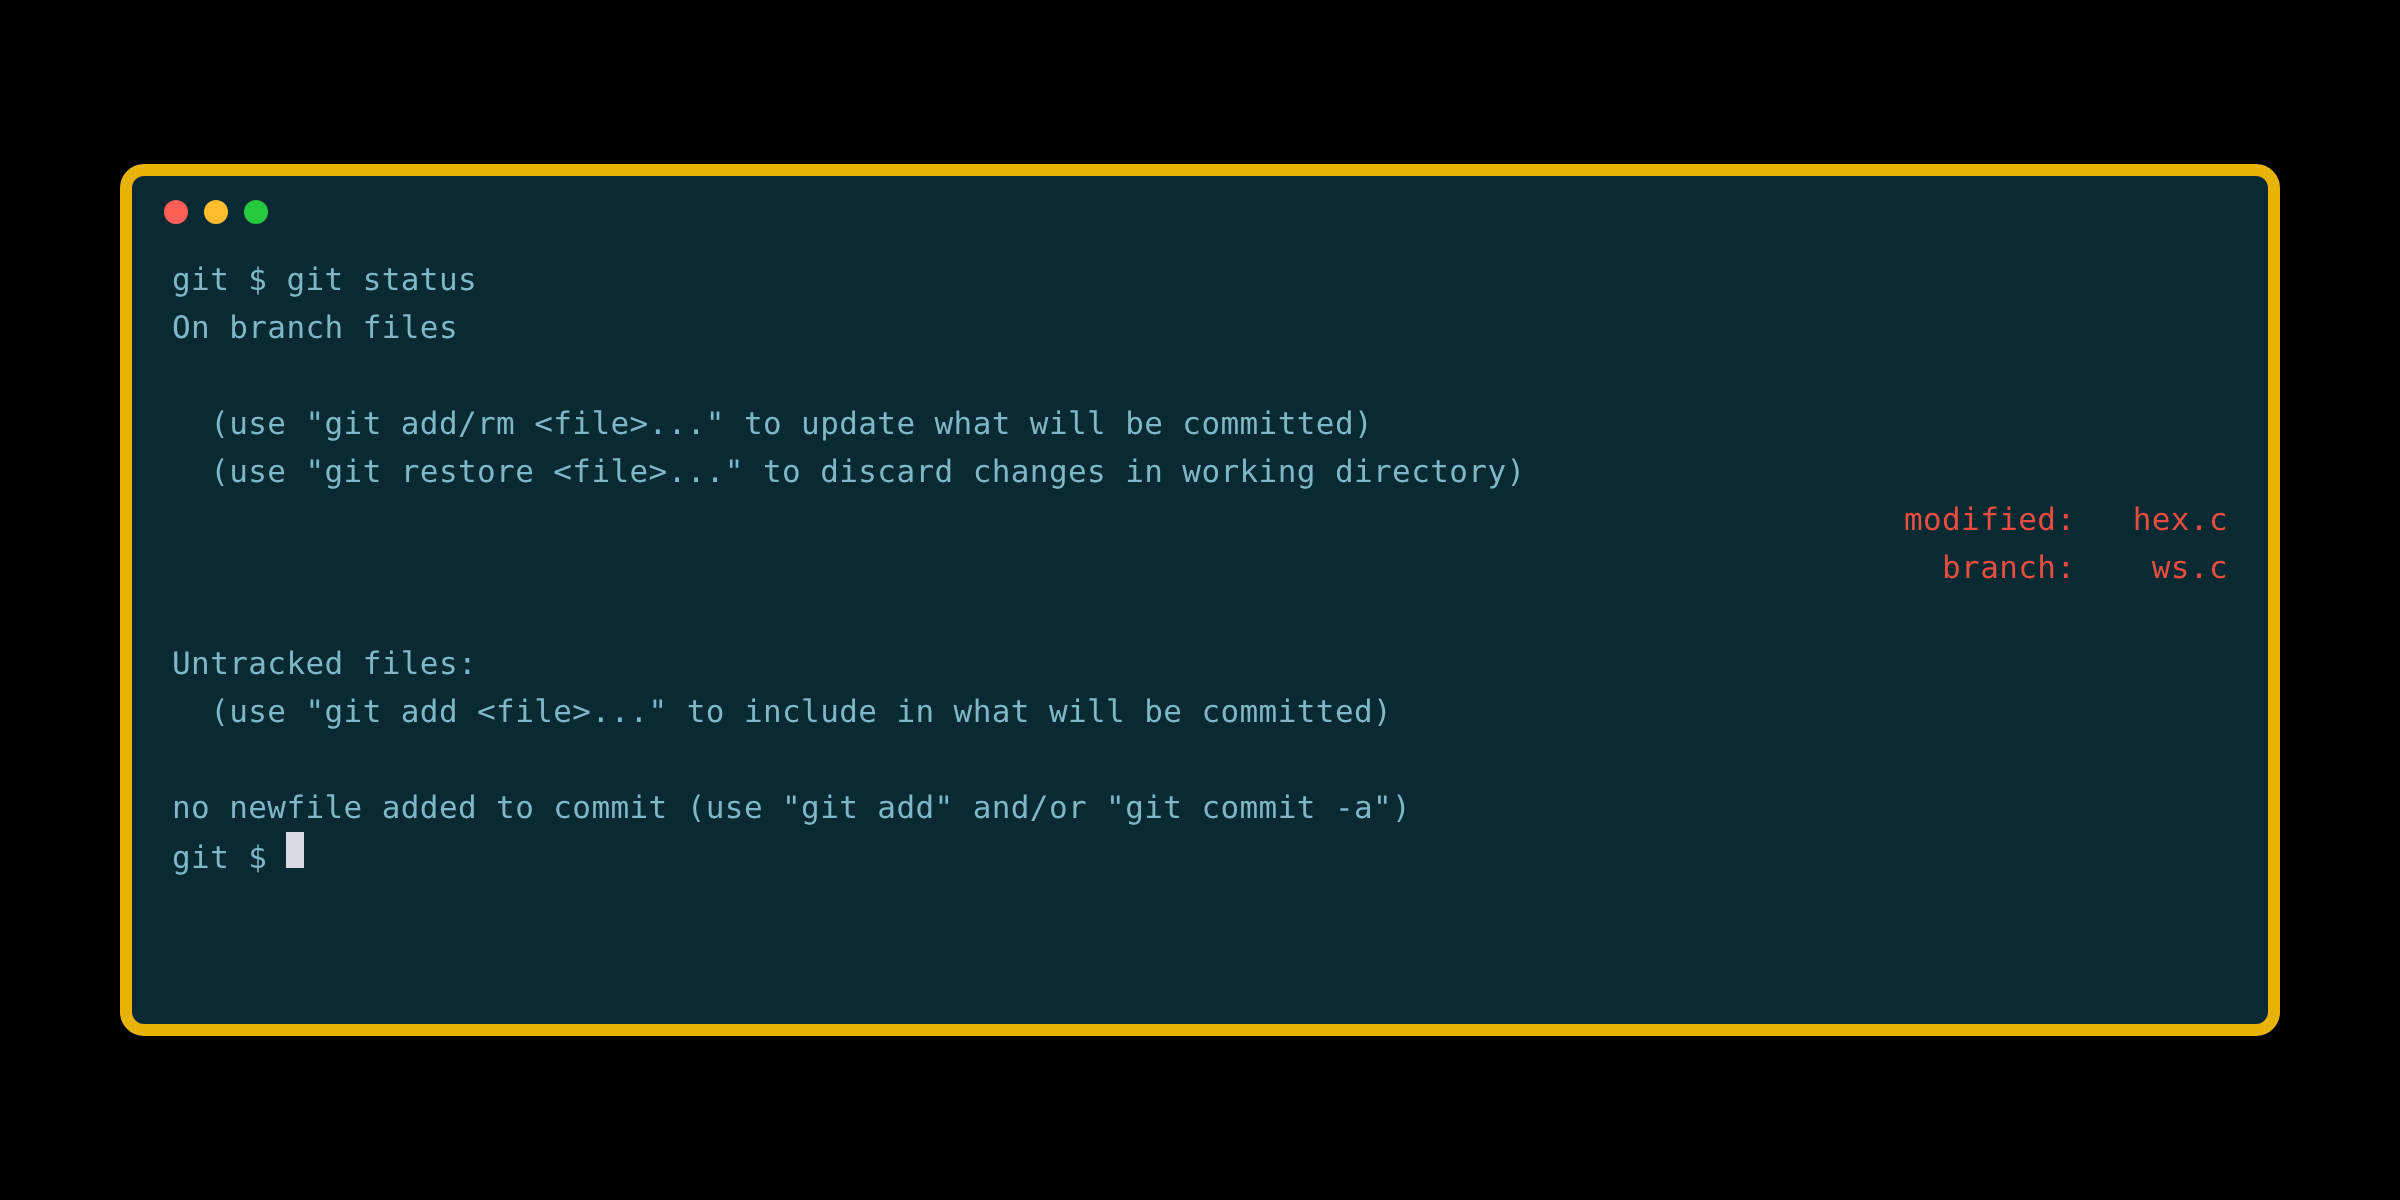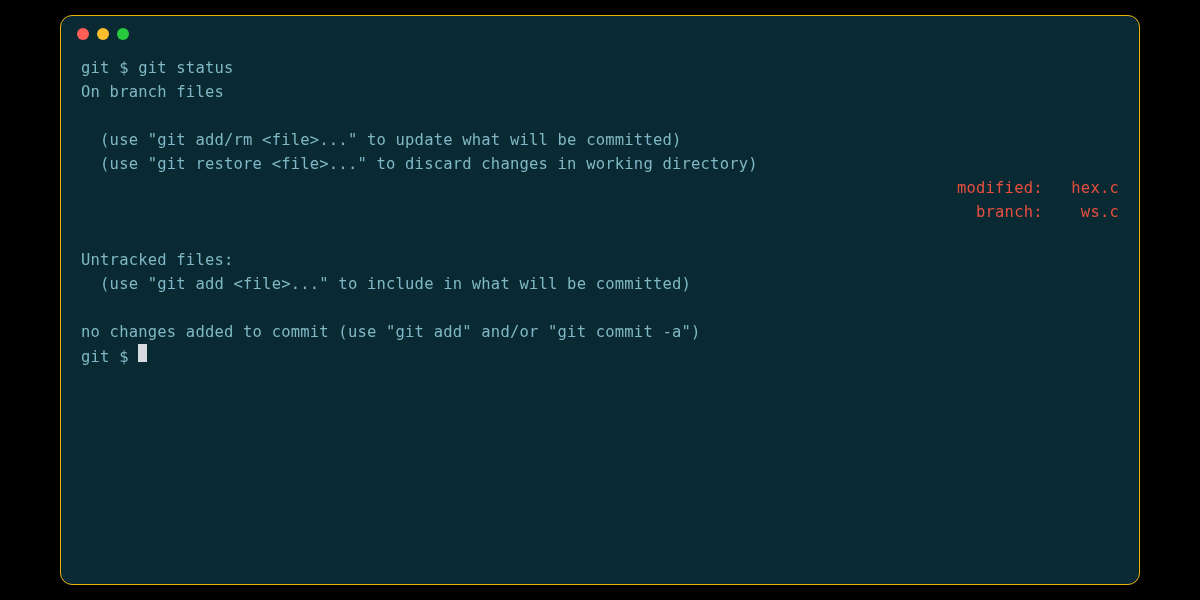--- a/index.html
+++ b/index.html
@@ -13,23 +13,23 @@
       width: 1200px;
       height: 600px;
       display: flex;
       align-items: center;
       justify-content: center;
       font-family: 'SF Mono', 'Monaco', 'Menlo', 'Consolas', monospace;
     }
     
     .terminal-window {
       width: 1080px;
-      height: 570px;
+      height: 436px;
       background: #0a2a33;
-      border: 1px solid #eab308;
+      border: 6px solid #eab308;
       border-radius: 12px;
       overflow: hidden;
       position: relative;
     }
     
     .titlebar {
       height: 36px;
       display: flex;
       align-items: center;
       padding-left: 16px;
@@ -101,16 +101,16 @@
     <div class="line">On branch files</div>
     <div class="line">&nbsp;</div>
     <div class="line">  (use "git add/rm &lt;file&gt;..." to update what will be committed)</div>
     <div class="line">  (use "git restore &lt;file&gt;..." to discard changes in working directory)</div>
     <div class="line red-text">        modified:   hex.c</div>
     <div class="line red-text">        branch:    ws.c</div>
     <div class="line">&nbsp;</div>
     <div class="line">Untracked files:</div>
     <div class="line">  (use "git add &lt;file&gt;..." to include in what will be committed)</div>
     <div class="line">&nbsp;</div>
-    <div class="line">no changes added to commit (use "git add" and/or "git commit -a")</div>
+    <div class="line">no newfile added to commit (use "git add" and/or "git commit -a")</div>
     <div class="line prompt-line"><span>git $ </span><span class="cursor"></span></div>
   </div>
 </div>
 
 </body></html>

